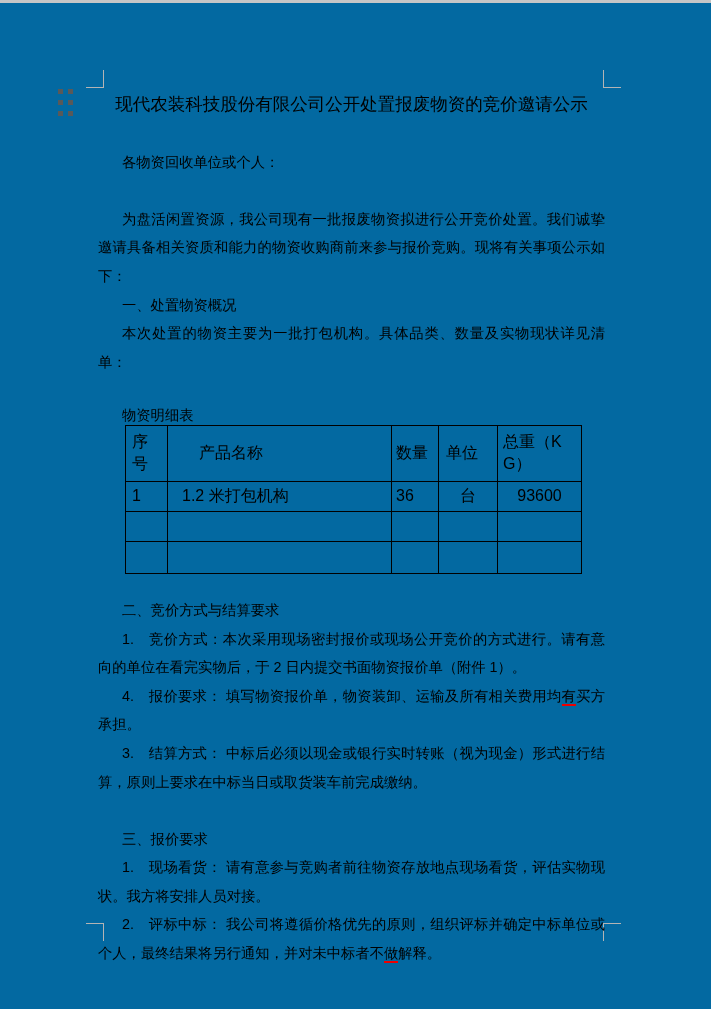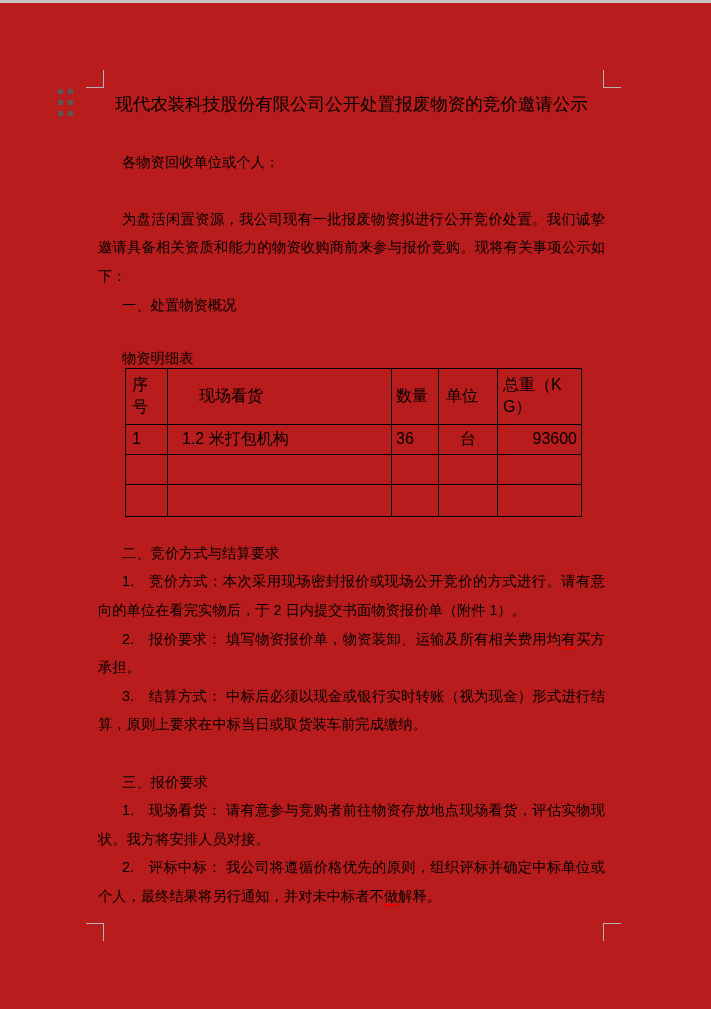--- a/index.html
+++ b/index.html
@@ -1,20 +1,20 @@
 <!DOCTYPE html>
 <html><head>
 <meta charset="utf-8">
 <style>
   html, body { margin: 0; padding: 0; background: #ffffff; }
   .page {
     position: relative;
     width: 711px;
     height: 1009px;
-    background: #b91c1c;
+    background: #0369a1;
     overflow: hidden;
     font-family: "Liberation Sans", "DejaVu Sans", sans-serif;
     color: #000000;
   }
   .top-bar {
     position: absolute; left: 0; top: 0;
     width: 711px; height: 3px;
     background: #c6c6c6;
   }
   
@@ -81,21 +81,21 @@
   table.detail tbody tr:last-child { height: 32px; }
   table.detail th:nth-child(1) { padding: 2px 12px 2px 6px; }
   table.detail th:nth-child(2) { padding-left: 31px; }
   table.detail th:nth-child(3) { padding-left: 4px; font-family: Liberation Serif, serif; }
   table.detail th:nth-child(4) { padding-left: 7px; }
   table.detail th:nth-child(5) { padding-left: 5px; margin-top: 12px; }
   table.detail td:nth-child(1) { padding-left: 6px; }
   table.detail td:nth-child(2) { padding-left: 14px; }
   table.detail td:nth-child(3) { padding-left: 4px; margin-left: 12px; }
   table.detail td:nth-child(4) { text-align: center; }
-  table.detail td:nth-child(5) { text-align: right; }
+  table.detail td:nth-child(5) { text-align: center; }
 </style>
 </head>
 <body>
 
 <div class="page">
   <div class="top-bar"></div>
 
   <div class="corner tl"></div>
   <div class="corner tr"></div>
   <div class="corner bl"></div>
@@ -111,36 +111,37 @@
   </div>
 
   <div class="content">
     <div class="blocks-top">
         <p class="title">现代农装科技股份有限公司公开处置报废物资的竞价邀请公示</p>
         <p class="blank">&nbsp;</p>
         <p class="para">各物资回收单位或个人：</p>
         <p class="blank">&nbsp;</p>
         <p class="para">为盘活闲置资源，我公司现有一批报废物资拟进行公开竞价处置。我们诚挚邀请具备相关资质和能力的物资收购商前来参与报价竞购。现将有关事项公示如下：</p>
         <p class="heading">一、处置物资概况</p>
+        <p class="para">本次处置的物资主要为一批打包机构。具体品类、数量及实物现状详见清单：</p>
         <p class="blank">&nbsp;</p>
         <p class="caption">物资明细表</p>
       </div>
 
     <table class="detail">
       <colgroup>
         <col style="width:42px">
         <col style="width:224px">
         <col style="width:47px">
         <col style="width:59px">
         <col style="width:84px">
       </colgroup>
       <thead>
         <tr>
             <th>序号</th>
-            <th>现场看货</th>
+            <th>产品名称</th>
             <th>数量</th>
             <th>单位</th>
             <th>总重（KG）</th>
           </tr>
       </thead>
       <tbody>
           <tr>
             <td>1</td>
             <td>1.2 米打包机构</td>
             <td>36</td>
@@ -160,21 +161,21 @@
             <td></td>
             <td></td>
             <td></td>
           </tr>
         </tbody>
     </table>
 
     <div class="blocks-bottom">
         <p class="heading">二、竞价方式与结算要求</p>
         <p class="para">1.　竞价方式：本次采用现场密封报价或现场公开竞价的方式进行。请有意向的单位在看完实物后，于 2 日内提交书面物资报价单（附件 1）。</p>
-        <p class="para"><span>2.　报价要求： 填写物资报价单，物资装卸、运输及所有相关费用均</span><span class="misspell">有</span><span>买方承担。</span></p>
+        <p class="para"><span>4.　报价要求： 填写物资报价单，物资装卸、运输及所有相关费用均</span><span class="misspell">有</span><span>买方承担。</span></p>
         <p class="para">3.　结算方式： 中标后必须以现金或银行实时转账（视为现金）形式进行结算，原则上要求在中标当日或取货装车前完成缴纳。</p>
         <p class="blank">&nbsp;</p>
         <p class="heading">三、报价要求</p>
         <p class="para">1.　现场看货： 请有意参与竞购者前往物资存放地点现场看货，评估实物现状。我方将安排人员对接。</p>
         <p class="para"><span>2.　评标中标： 我公司将遵循价格优先的原则，组织评标并确定中标单位或个人，最终结果将另行通知，并对未中标者不</span><span class="misspell">做</span><span>解释。</span></p>
       </div>
   </div>
 </div>
 
 </body></html>

